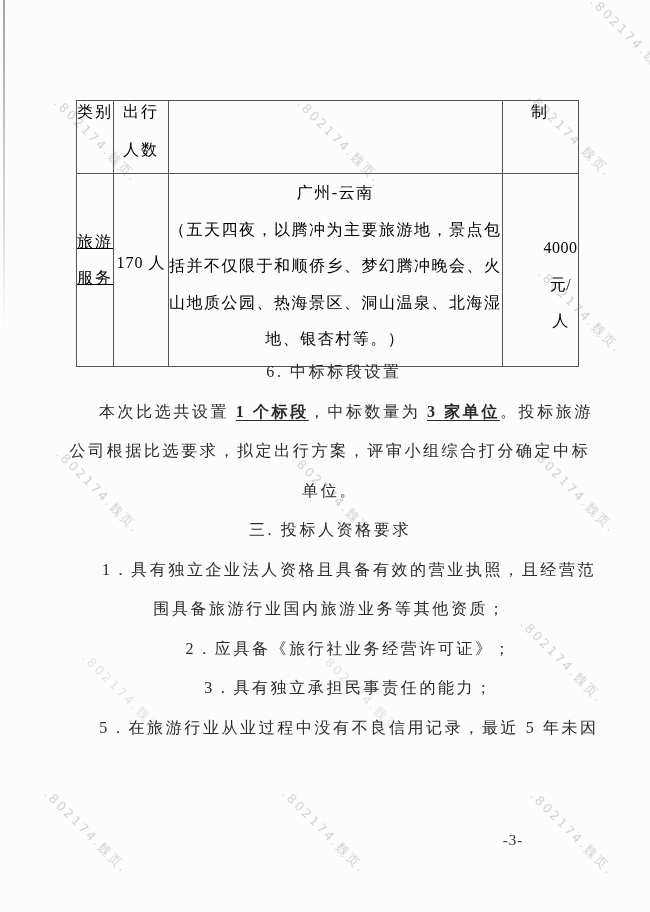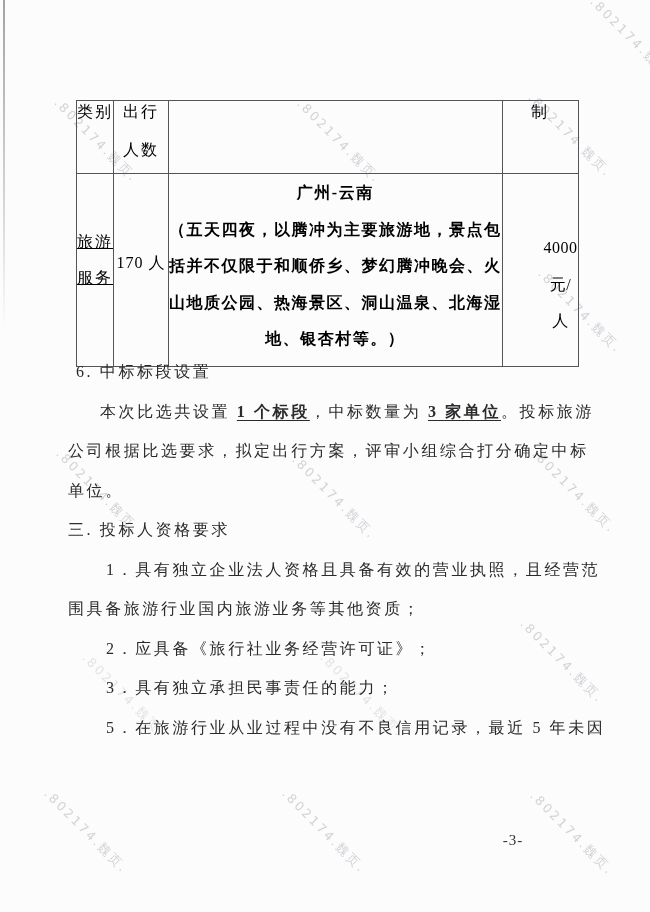--- a/index.html
+++ b/index.html
@@ -32,29 +32,29 @@
     border:1.5px solid #54545b; padding:0;
     vertical-align:top; text-align:center; overflow:hidden;
   }
   tr.hdr  { height:73px; }
   tr.brow { height:193px; }
   .hline  { line-height:22px; letter-spacing:2px; }
   .h-people .hline2 { margin-top:16px; }
   .cat-line  { line-height:36px; letter-spacing:2px;text-decoration:underline; }
   .cat-cell .cat-line1 { margin-top:50px; }
   .trav-cell div { line-height:22px; margin-top:78px; letter-spacing:1px; }
-  .desc-cell { padding-top:1px !important;font-weight:bold; }
+  .desc-cell { padding-top:1px !important; }
   .desc-cell .route,
   .desc-cell .desc-line { line-height:36.5px; letter-spacing:1.5px; white-space:nowrap; }
   .price-cell { padding-top:56px !important; }
   .price-cell div { line-height:36.5px; letter-spacing:.5px;padding-left:41px; }
   
   .body-text {
-    position:absolute; left:68px; top:352px; width:540px;
-    font-size:16px; letter-spacing:2.6px; color:#2b2b2e;
+    position:absolute; left:60px; top:352px; width:540px;
+    font-size:16px; letter-spacing:2.6px; color:#2b2b2e;text-align:center;
   }
   .bline { height:39.5px; line-height:39.5px; white-space:nowrap; }
   .bu { font-weight:bold; text-decoration:underline; text-underline-offset:3px; }
   
   .pagenum {
     position:absolute; left:483px; top:832px; width:60px;
     text-align:center; font-size:15px; letter-spacing:1px; color:#333;
   }
 </style>
 </head>

